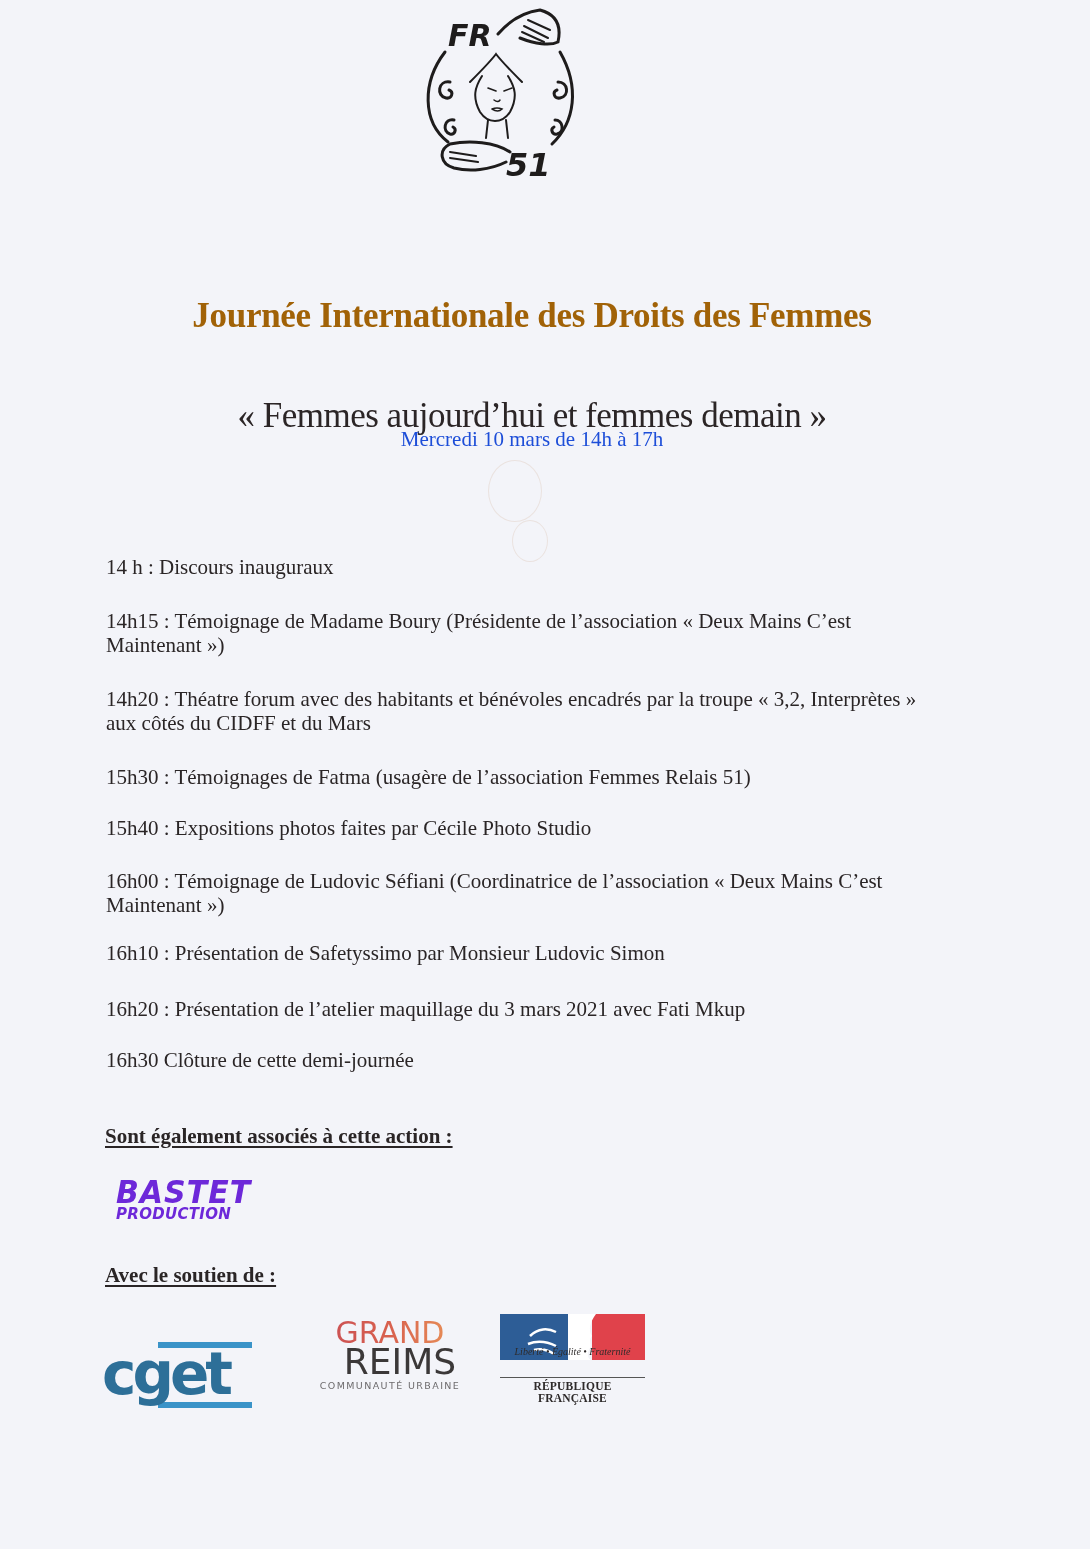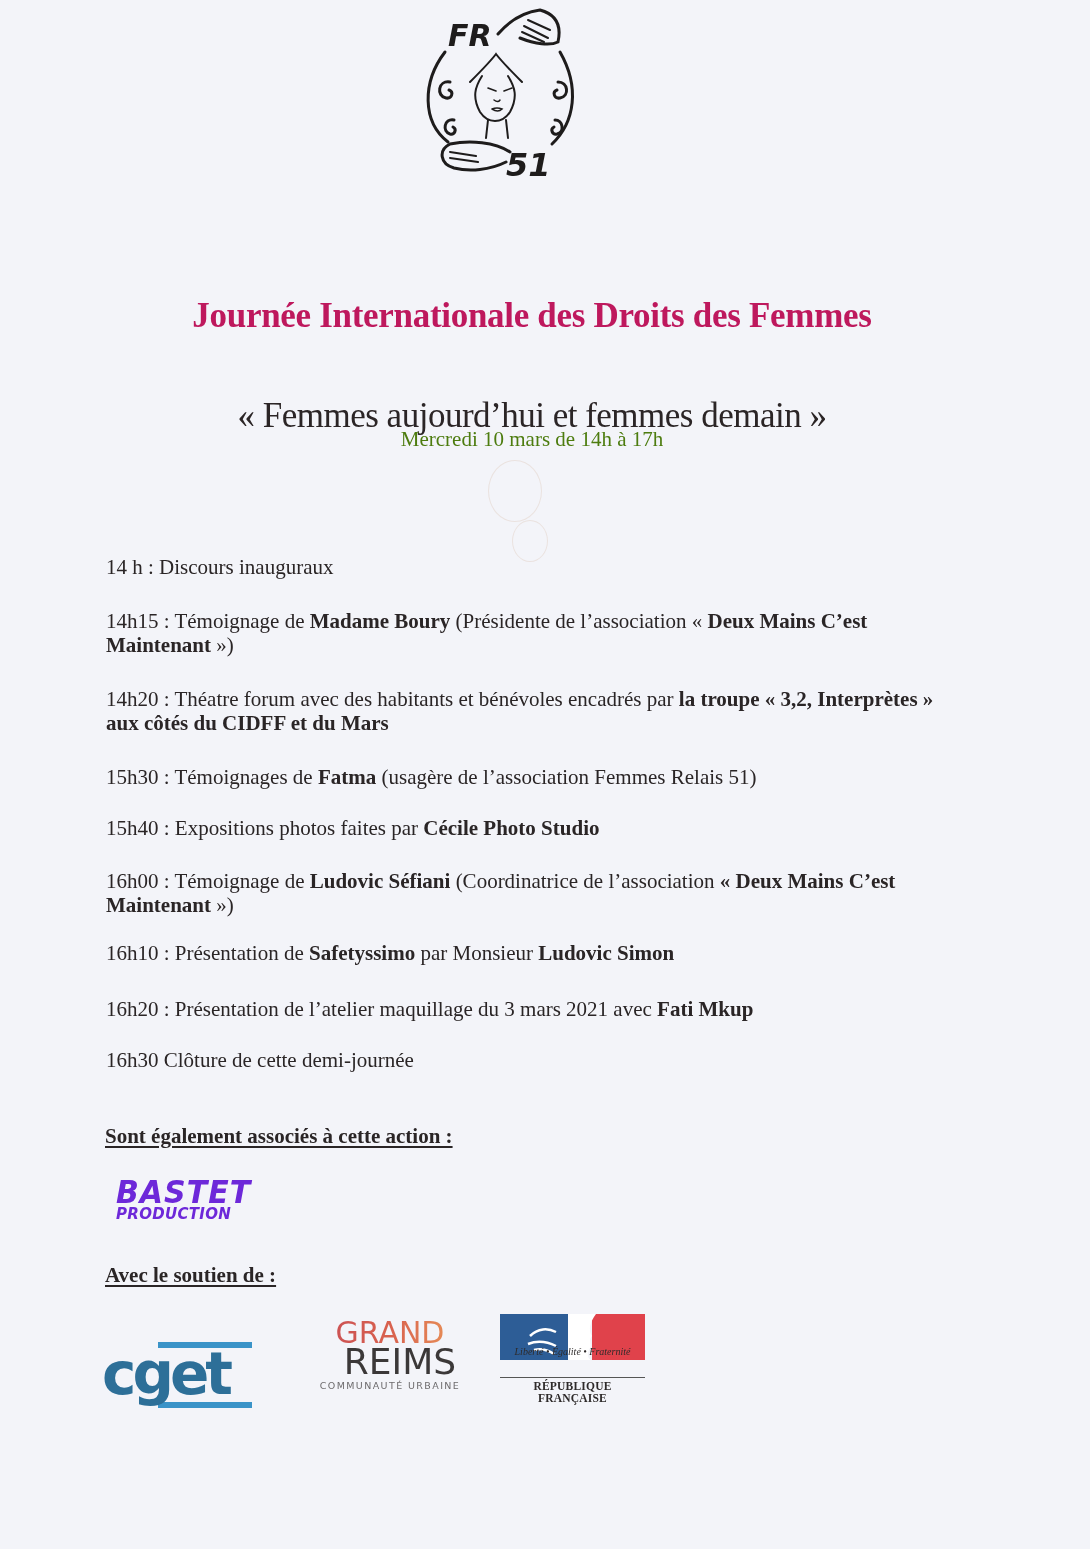--- a/index.html
+++ b/index.html
@@ -8,34 +8,34 @@
     background: #f3f4f9;
     position: relative;
     overflow: hidden;
     font-family: "Liberation Serif", serif;
     color: #2a2526;
   }
   .abs { position: absolute; }
   .logo-fr51 { left: 410px; top: 2px; width: 170px; height: 182px; }
   .title {
     left: 0; width: 1064px; top: 296px; text-align: center;
-    font-size: 35px; font-weight: bold; letter-spacing: -0.3px; color: #be185d;
+    font-size: 35px; font-weight: bold; letter-spacing: -0.3px; color: #a16207;
   }
   .subtitle {
     left: 0; width: 1064px; top: 384px; text-align: center;
     font-size: 35px; letter-spacing: -0.5px; color: #2b2526; margin-top: 12px;
   }
   .dateline {
     left: 0; width: 1064px; top: 427px; text-align: center;
-    font-size: 21px; color: #4d7c0f;
+    font-size: 21px; color: #1d4ed8;
   }
   .stain { border-radius: 50%; border: 1px solid rgba(205,165,130,0.22); }
   .program { left: 106px; top: 553px; width: 830px; font-size: 21px; line-height: 24px; }
   .item { position: absolute; left: 0; width: 830px; }
-  .item b { font-weight: bold; }
+  .item b { font-weight: normal; }
   .section-head {
     font-size: 21px; font-weight: bold; text-decoration: underline;
     text-underline-offset: 3px;
   }
   .bastet { left: 116px; top: 1178px; width: 110px; font-family: "DejaVu Sans", sans-serif; color: #6d28d9; font-style: italic; }
   .bastet .b1 { font-size: 30px; font-weight: bold; letter-spacing: 1px; line-height: 28px; transform: scaleY(1.05); }
   .bastet .b2 { font-size: 15px; font-weight: bold; letter-spacing: 0.3px; line-height: 16px; }
   .cget { left: 102px; top: 1316px; width: 152px; height: 72px; margin-top: 24px; }
   .grandreims { left: 305px; top: 1318px; width: 170px; height: 72px; font-family: "DejaVu Sans", sans-serif; text-align: center; }
   .gr1 { font-size: 30px; line-height: 30px; letter-spacing: 0px; font-weight: normal;

